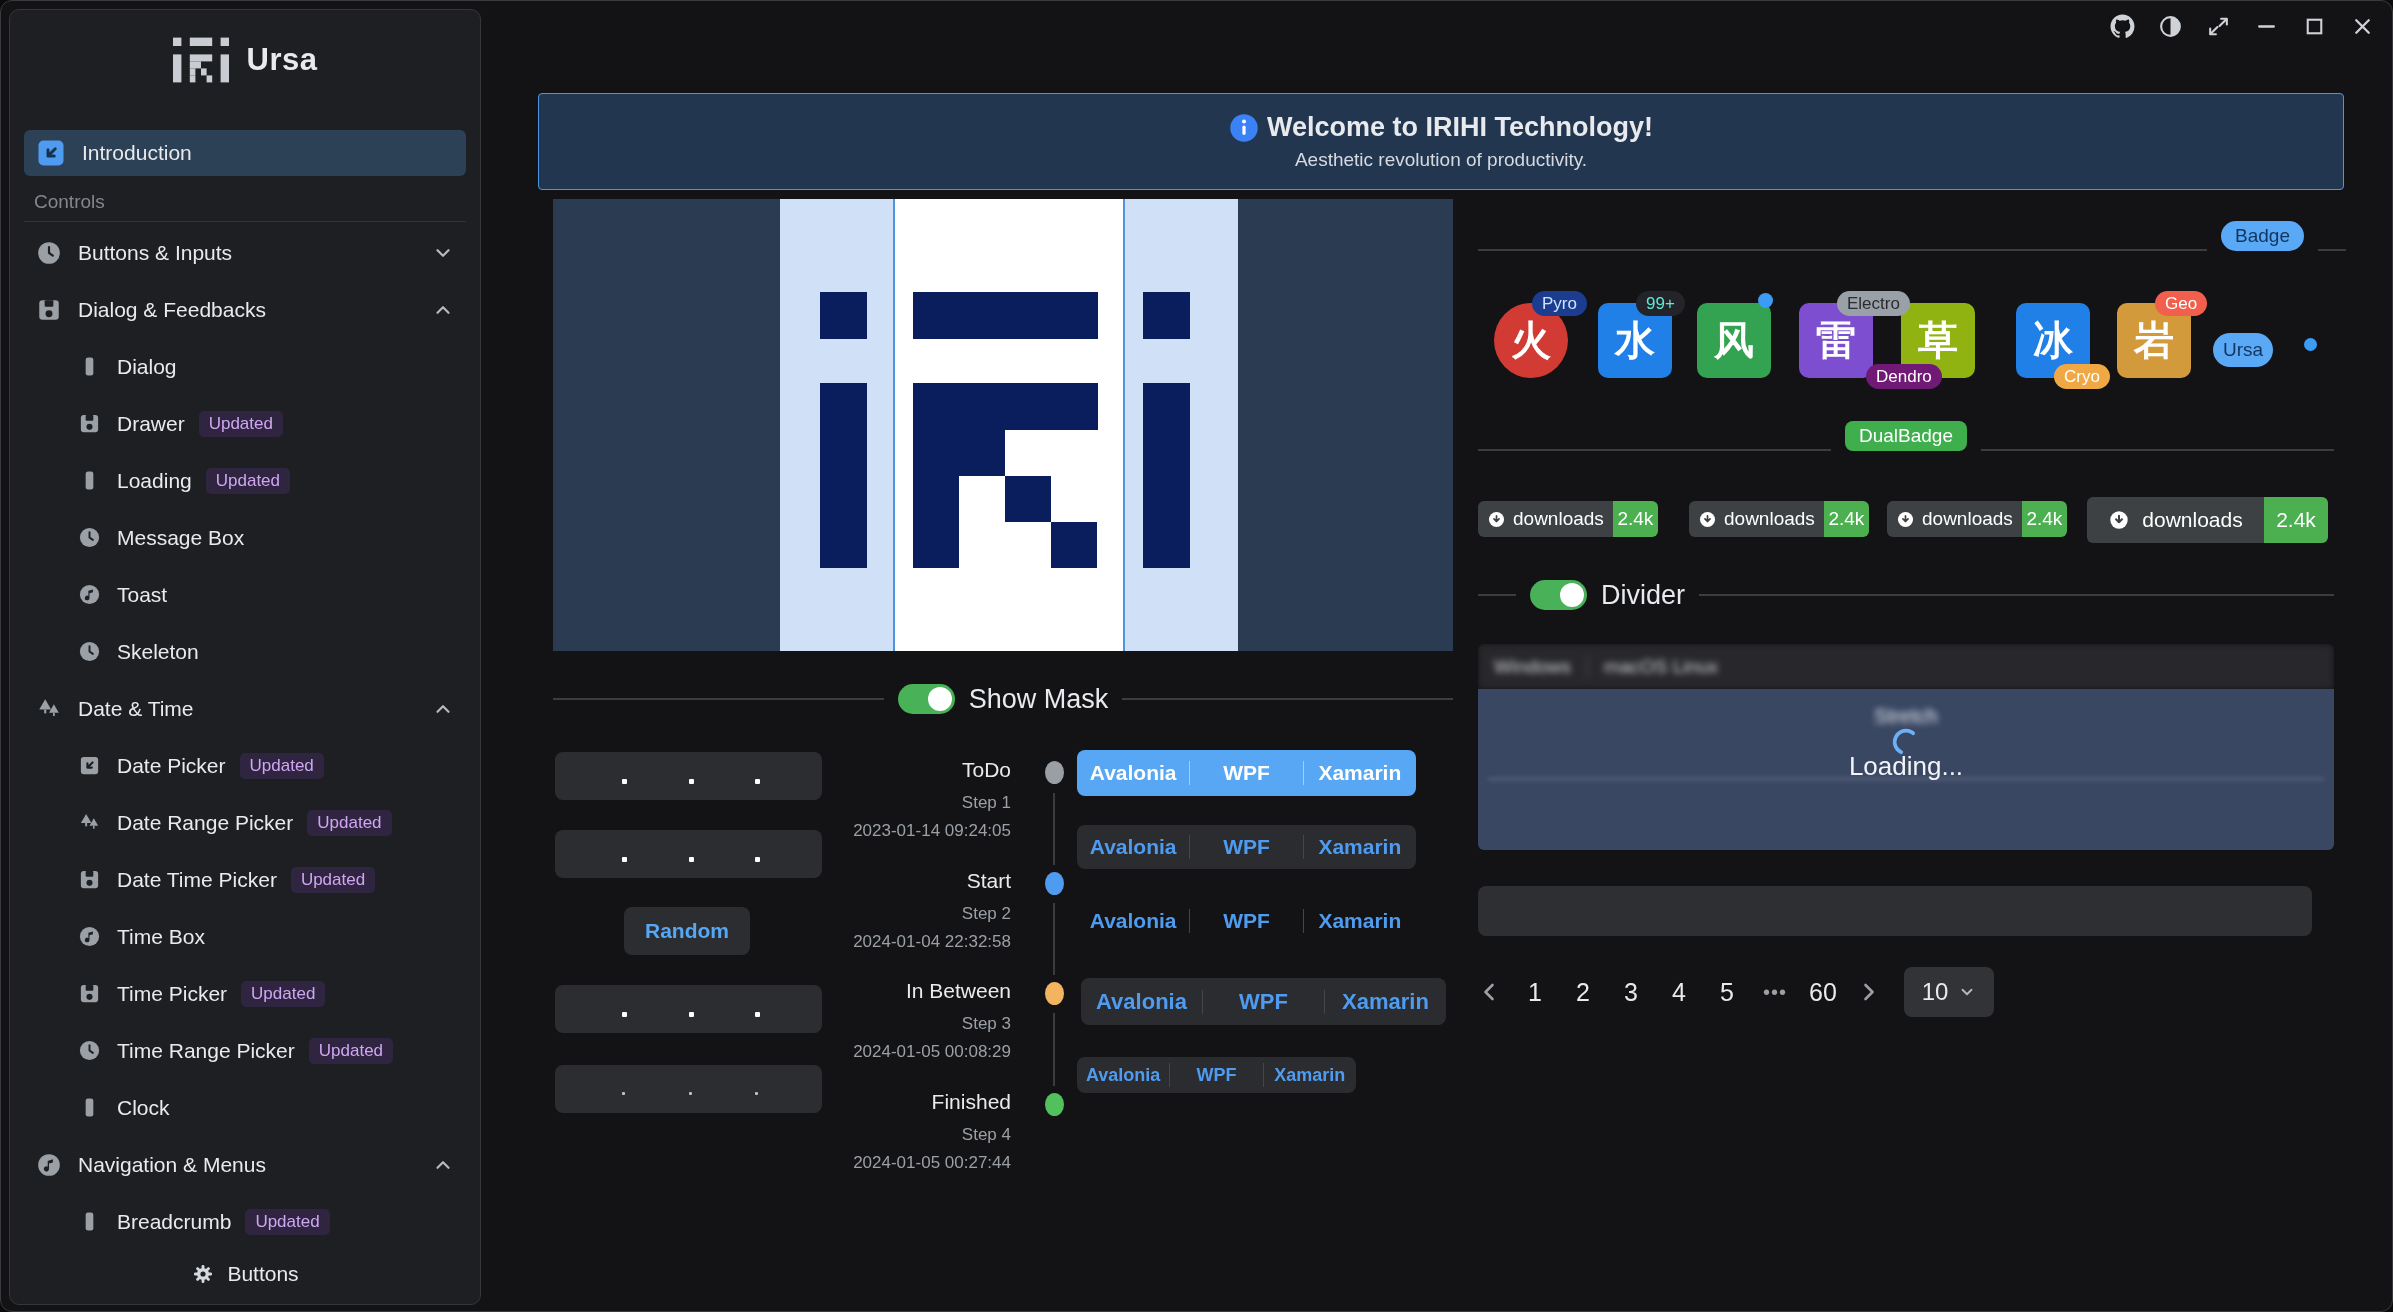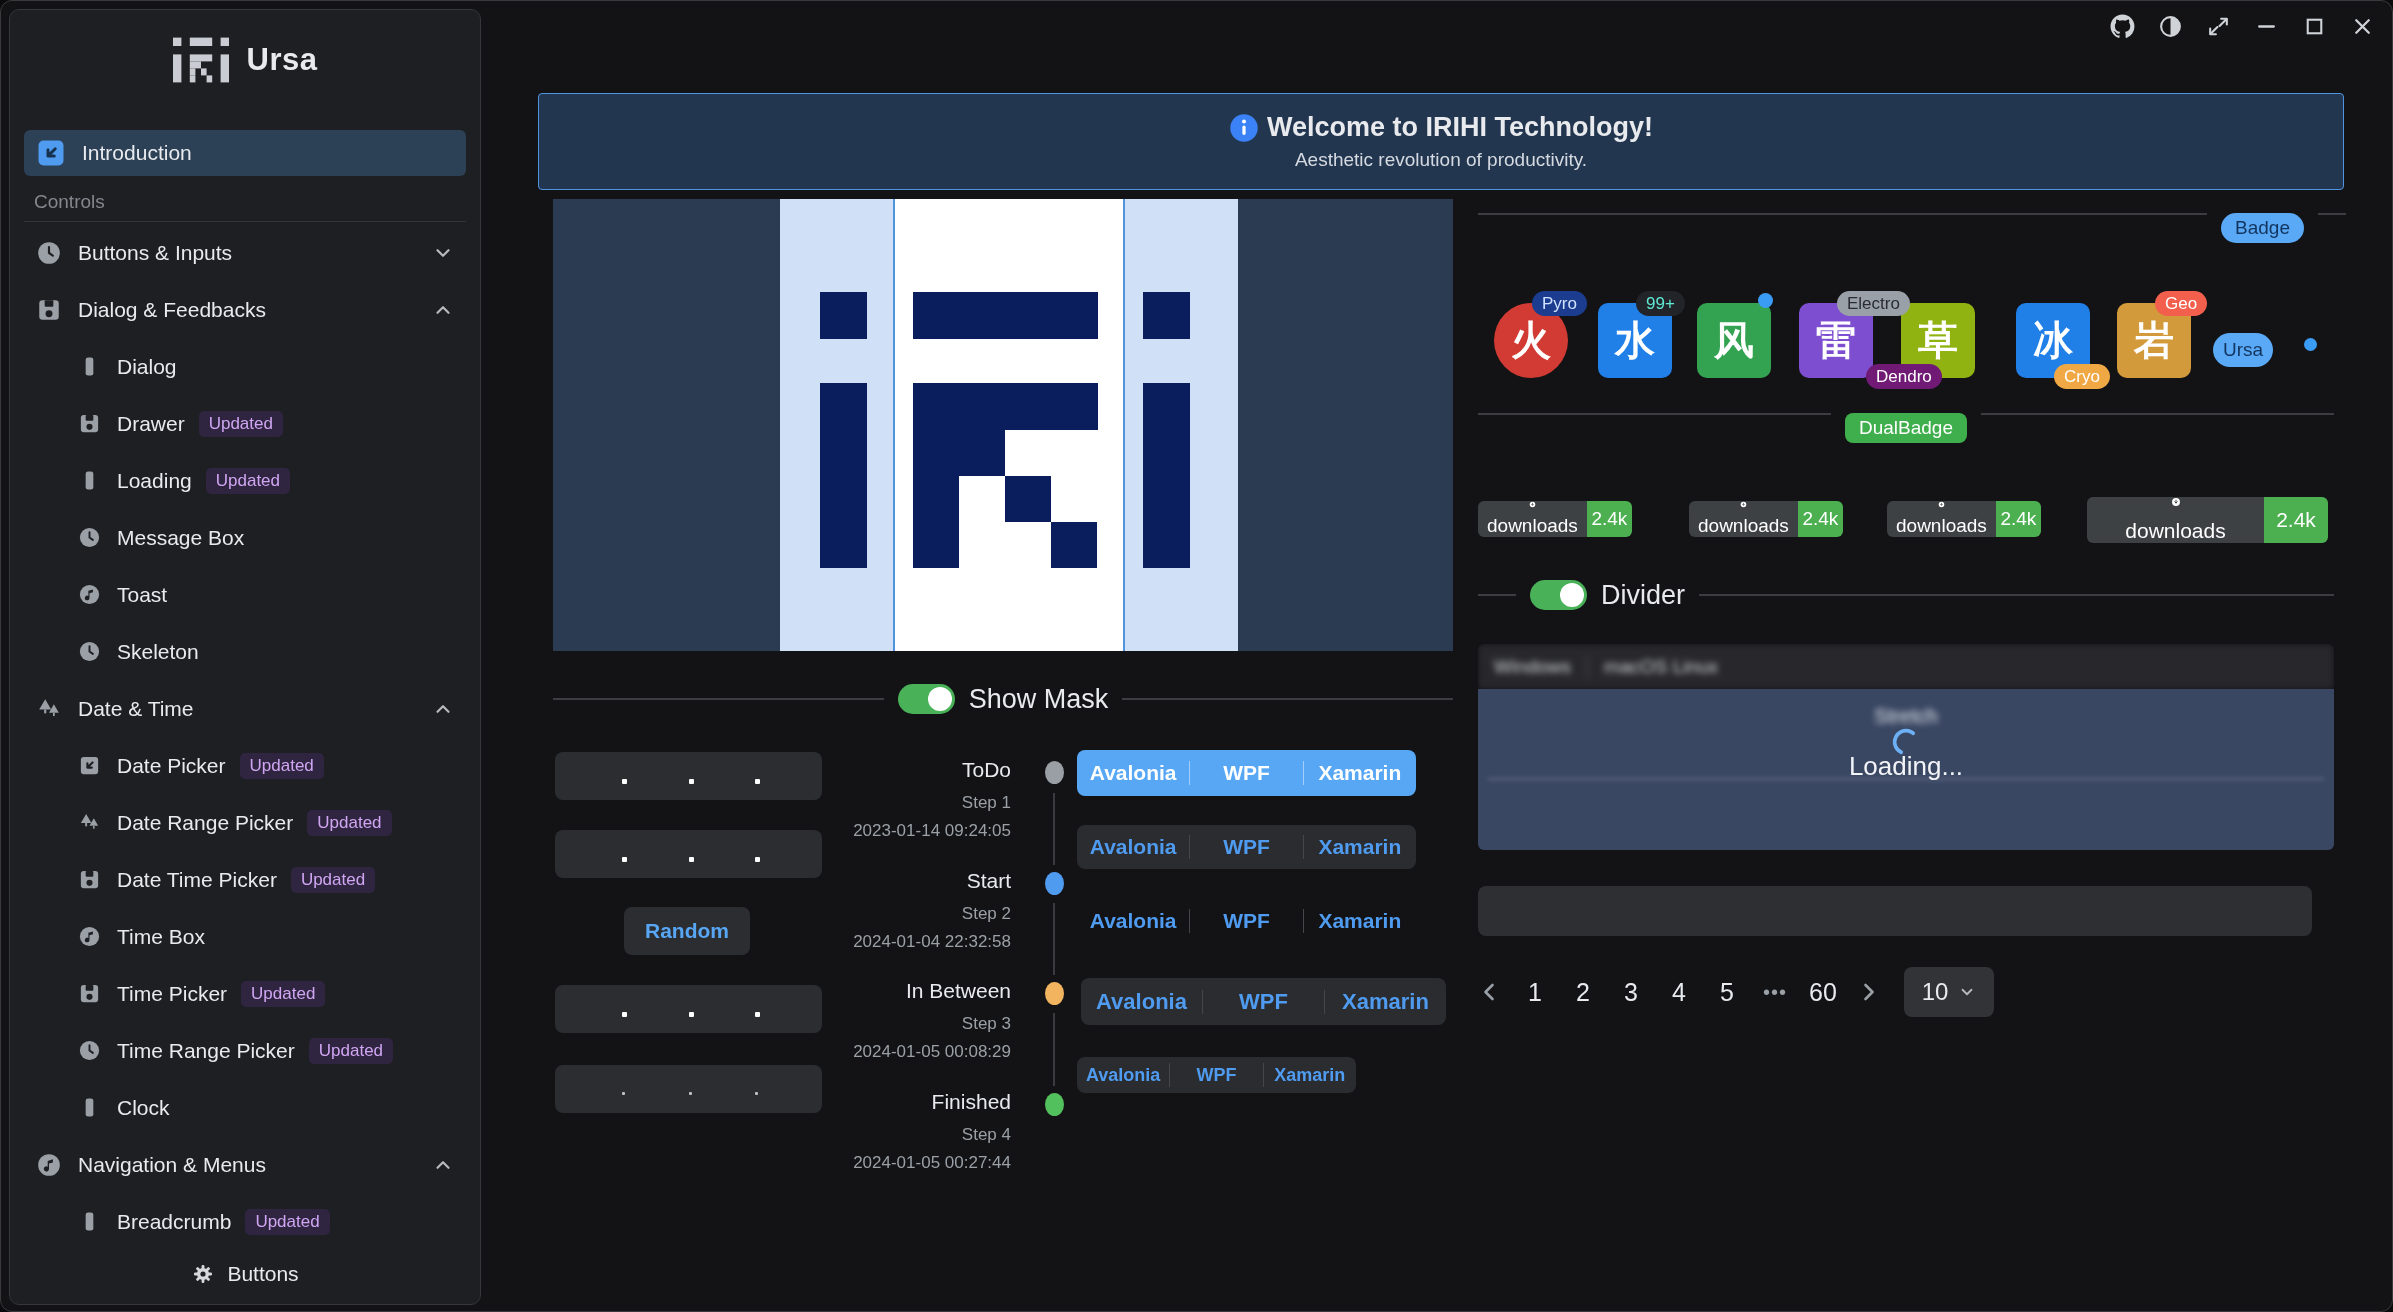--- a/index.html
+++ b/index.html
@@ -83,39 +83,39 @@
   .btn-group .gsep{width:1px;height:24px;flex:none;}
   .g-solid{left:1076px;top:749px;width:339px;height:46px;background:#57a7f5;color:#fff;font-size:21px;}
   .g-solid .gsep{background:rgba(255,255,255,.45);}
   .g-dark{left:1076px;top:824px;width:339px;height:44px;background:#2b2c2f;color:#4f9bf0;font-size:21px;}
   .g-plain{left:1076px;top:899px;width:339px;height:42px;background:transparent;color:#4f9bf0;font-size:21px;}
   .g-large{left:1080px;top:977px;width:365px;height:47px;background:#2b2c2f;color:#4f9bf0;font-size:22px;}
   .g-small{left:1076px;top:1056px;width:279px;height:36px;background:#2b2c2f;color:#4f9bf0;font-size:18px;}
   .g-dark .gsep,.g-plain .gsep,.g-large .gsep,.g-small .gsep{background:#45464a;}
 
   
-  .sec-head{position:absolute;display:flex;align-items:flex-start;}
+  .sec-head{position:absolute;display:flex;align-items:flex-end;}
   .pill{border-radius:16px;padding:4px 14px;font-size:19px;white-space:nowrap;}
   .pill.blue{background:#5aa9f7;color:#12355f;}
   .pill.green{background:#3fae4c;color:#fff;border-radius:8px;}
   .line-end{width:28px;height:2px;background:#3c3d41;}
 
   
   .badge-zone{position:absolute;left:1477px;top:290px;width:900px;height:112px;}
   .bsq{position:absolute;top:12px;width:74px;height:75px;border-radius:10px;display:flex;
        align-items:center;justify-content:center;font-size:40px;font-weight:bold;color:#fff;
        font-family:"Liberation Sans","DejaVu Sans",sans-serif;}
   .bpill{position:absolute;height:25px;line-height:25px;padding:0 10px;border-radius:13px;
          font-size:17px;z-index:3;white-space:nowrap;}
   .bdot{position:absolute;border-radius:50%;background:#3b9cf5;z-index:3;}
 
   
   .dual-zone{position:absolute;left:1477px;top:496px;width:856px;height:50px;}
   .dbadge{position:absolute;display:flex;border-radius:6px;overflow:hidden;height:36px;}
-  .dbadge .dleft{background:#3e4144;color:#fff;display:flex;align-items:center;gap:7px;padding:0 9px;font-size:19px;flex-direction:column;}
+  .dbadge .dleft{background:#3e4144;color:#fff;display:flex;align-items:center;gap:7px;padding:0 9px;font-size:19px;}
   .dbadge .dleft svg{width:19px;height:19px;}
   .dbadge .dval{background:#4cb050;color:#fff;display:flex;align-items:center;justify-content:center;
                 width:45px;font-size:19px;font-weight:normal;}
   .dbadge.big{height:46px;}
   .dbadge.big .dleft{font-size:21px;gap:12px;padding:0 16px;flex:1;justify-content:center;}
   .dbadge.big .dleft svg{width:22px;height:22px;}
   .dbadge.big .dval{width:64px;font-size:21px;}
 
   
   .divider-row{position:absolute;left:1477px;top:577px;width:856px;height:34px;display:flex;align-items:center;gap:14px;}

